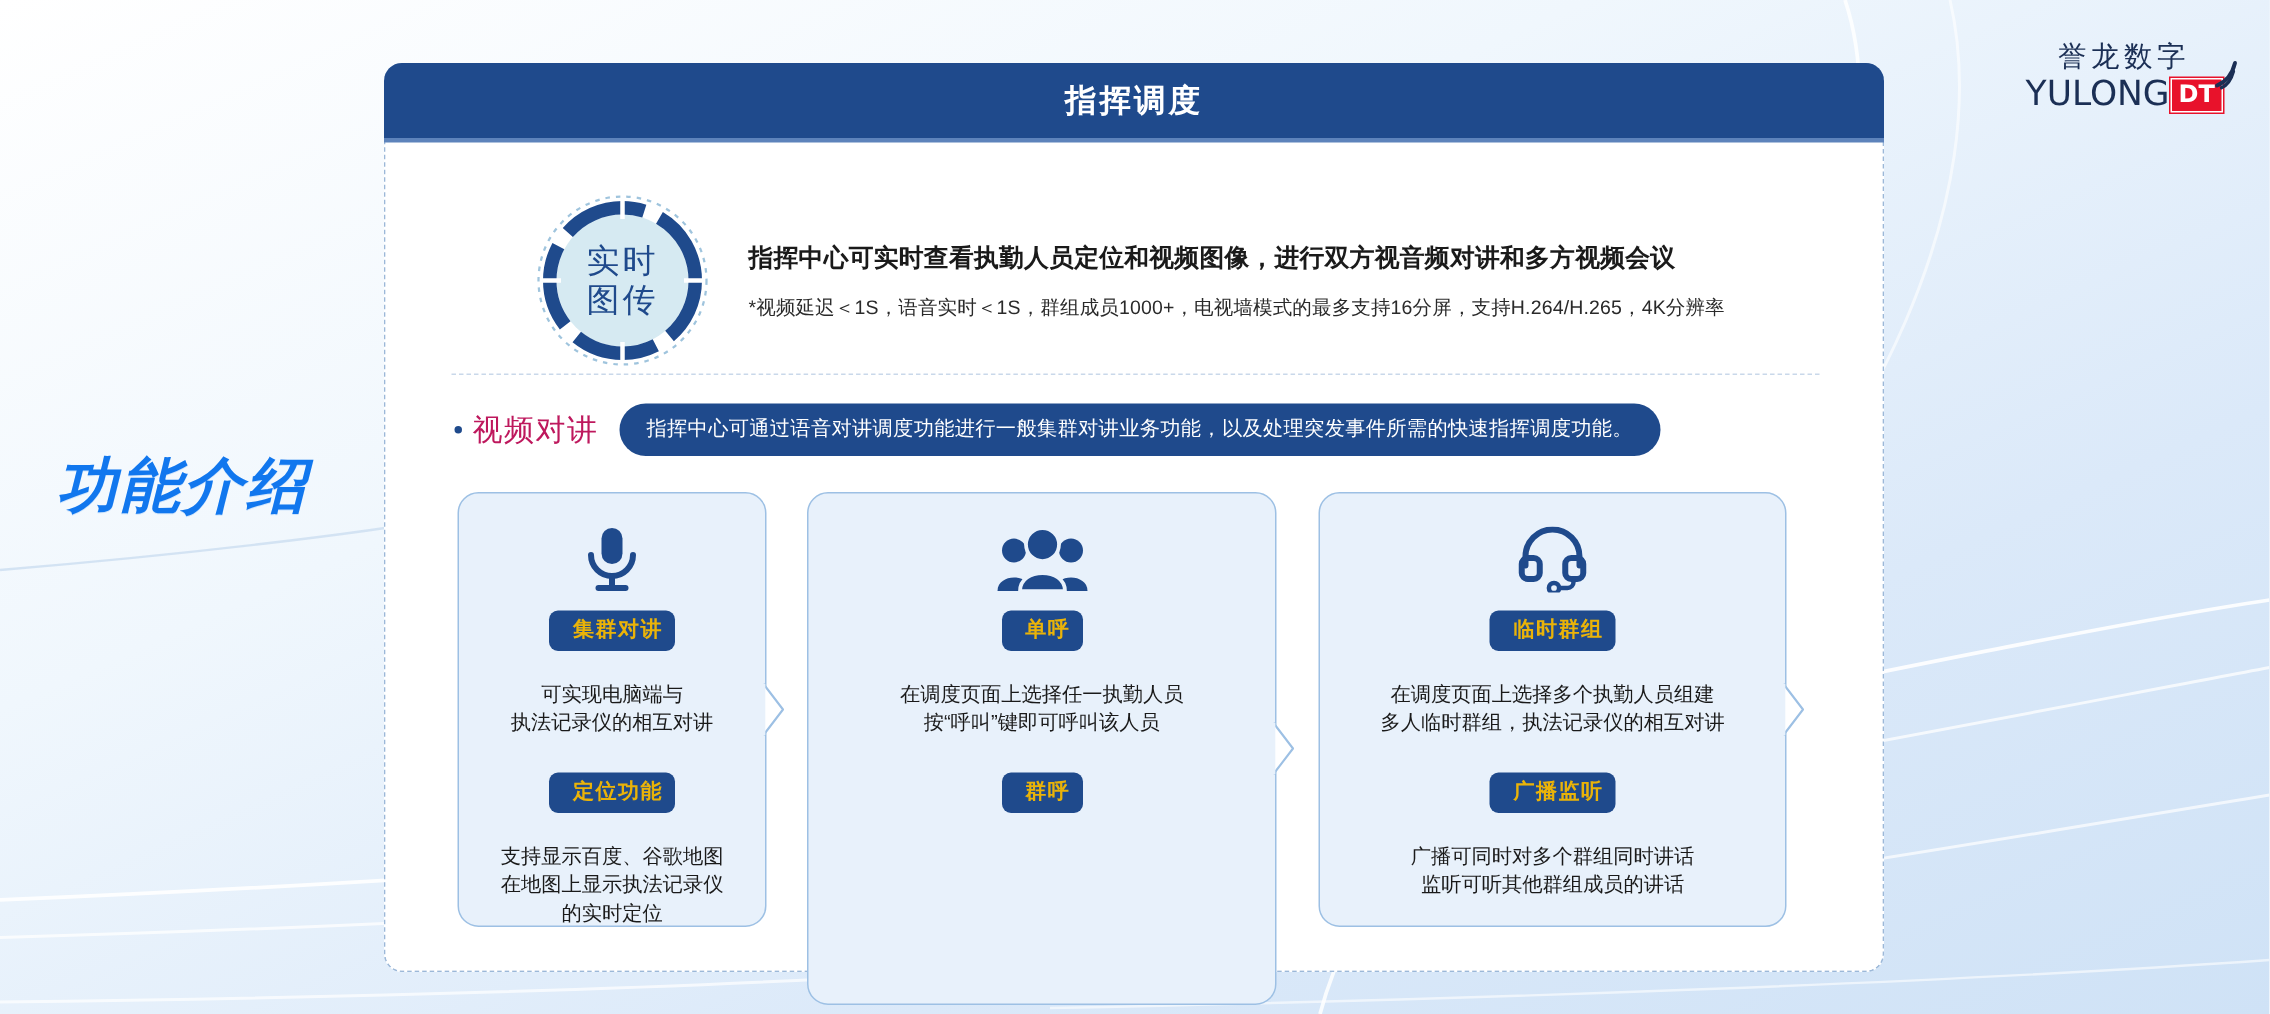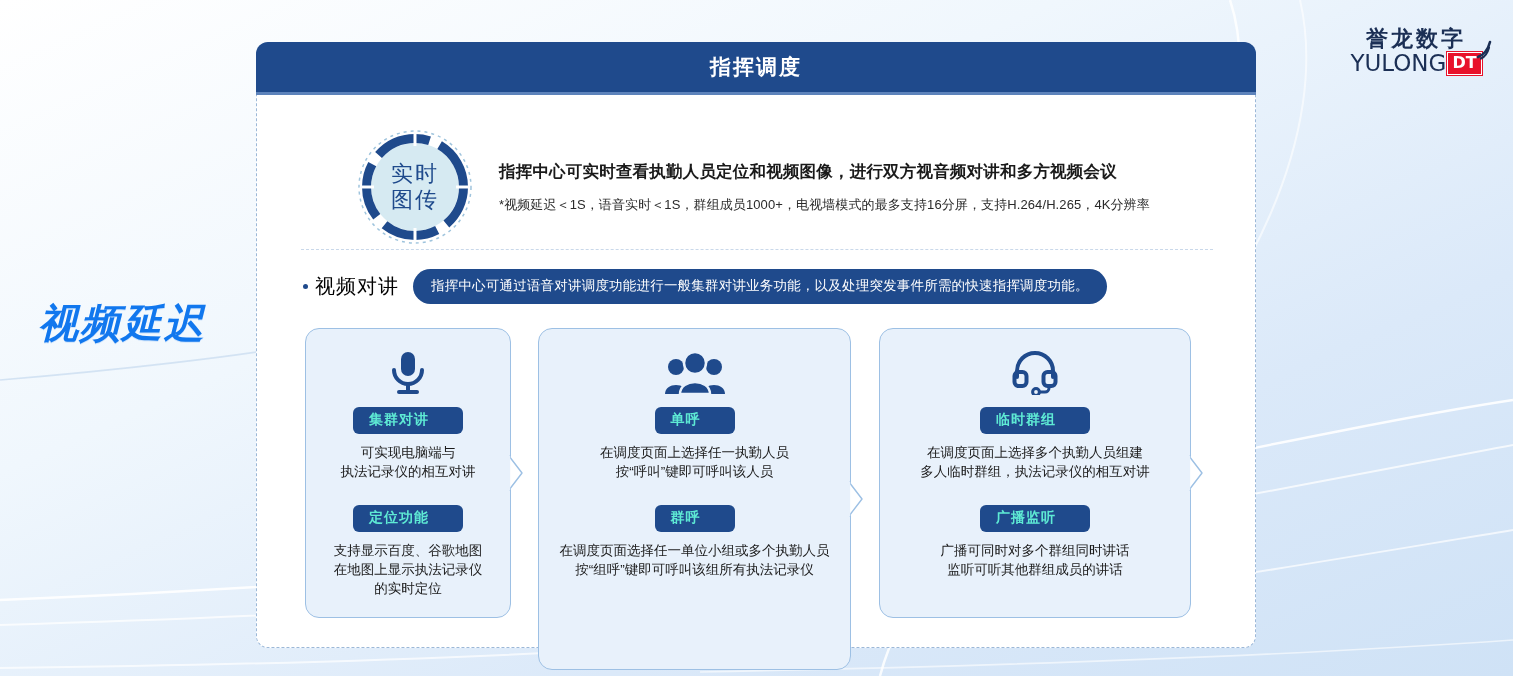--- a/index.html
+++ b/index.html
@@ -19,21 +19,21 @@
   .section-title{
     position:absolute;left:38px;top:296px;
     font-size:40px;font-weight:bold;font-style:italic;
     color:#1177ee;letter-spacing:2px;
     font-family:"Liberation Sans","DejaVu Sans",sans-serif;
     text-shadow:0 1px 0 #cfe4fb;
   }
 
   
   .logo{position:absolute;right:22px;top:28px;width:150px;height:52px;}
-  .logo-cn{font-size:22px;font-weight:bold;color:#1b2f55;letter-spacing:3px;
+  .logo-cn{font-size:19px;font-weight:normal;color:#1b2f55;letter-spacing:3px;
     text-align:center;line-height:22px;}
   .logo-row{display:flex;align-items:center;justify-content:center;margin-top:1px;}
   .logo-en{font-size:23px;font-weight:normal;color:#1b2f55;letter-spacing:0px;
     font-family:"DejaVu Sans",sans-serif;line-height:24px;}
   .logo-dt{background:#e8122b;color:#ffffff;font-size:16px;font-weight:bold;
     padding:1px 4px 2px 4px;margin-left:1px;line-height:18px;
     border:1px solid #ffffff;box-shadow:0 0 0 1px #e8122b;
     font-family:"DejaVu Sans",sans-serif;}
   .logo-wave{position:absolute;right:-2px;top:12px;}
 
@@ -64,43 +64,43 @@
   .intro-texts{margin-left:26px;}
   .intro-main{font-size:16.5px;font-weight:bold;color:#1a1a1a;letter-spacing:0.2px;}
   .intro-sub{font-size:13px;color:#2a2a2a;margin-top:13px;letter-spacing:0.1px;}
 
   .divider{position:absolute;left:44px;top:206px;width:912px;height:0;
     border-top:1px dashed #c9d8ea;}
 
   
   .row-label-wrap{position:absolute;left:46px;top:226px;display:flex;align-items:center;}
   .dot{width:5px;height:5px;border-radius:50%;background:#1f4a8c;margin-right:7px;}
-  .row-label{font-size:20px;color:#000000;font-weight:500;letter-spacing:1px;}
+  .row-label{font-size:20px;color:#be185d;font-weight:500;letter-spacing:1px;}
   .pill{
     margin-left:14px;background:#1f4a8c;color:#ffffff;border-radius:18px;
     font-size:13.5px;padding:8px 18px 9px 18px;letter-spacing:0.2px;white-space:nowrap;
   }
 
   
   .cards{position:absolute;left:48px;top:285px;display:flex;align-items:flex-start;}
   .card{
     position:relative;background:#e8f1fb;border:1px solid #9dc0e4;
     border-radius:14px;box-sizing:border-box;
     padding:20px 12px 16px 12px;text-align:center;
   }
   .card-1{width:206px;height:290px;}
   .card-2{width:313px;height:342px;margin-left:27px;}
   .card-3{width:312px;height:290px;margin-left:28px;}
   .card-icon{height:48px;display:flex;align-items:center;justify-content:center;}
   .tag{
-    display:inline-block;background:#1f4a8c;color:#5eead4;border-radius:6px;
-    font-size:14px;font-weight:bold;padding:4px 34px 5px 16px;letter-spacing:1px;
+    display:inline-block;background:#1f4a8c;color:#eab308;border-radius:6px;
+    font-size:14px;font-weight:bold;padding:4px 8px 5px 16px;letter-spacing:1px;
     margin-top:10px;
   }
-  .card-text{font-size:13.5px;color:#1a1a1a;line-height:19px;margin-top:9px;}
+  .card-text{font-size:13.5px;color:#1a1a1a;line-height:19px;margin-top:19px;}
   .card-gap{height:14px;}
   .arrow-notch{position:absolute;right:-14px;top:50%;margin-top:-18px;}
 </style>
 </head>
 <body>
 
 <div class="stage">
 
   <svg class="bg-svg" viewBox="0 0 1513 676">
     <defs>
@@ -114,21 +114,21 @@
     <rect x="0" y="0" width="1513" height="676" fill="url(#bgGrad)"></rect>
     <path d="M1230,0 C1270,120 1180,300 1060,420 C960,520 900,600 880,676" fill="none" stroke="#ffffff" stroke-width="2.5" opacity="0.85"></path>
     <path d="M1300,0 C1330,130 1250,300 1120,430" fill="none" stroke="#ffffff" stroke-width="2" opacity="0.6"></path>
     <path d="M1513,400 C1380,420 1150,470 900,520 C680,560 350,585 0,600" fill="none" stroke="#ffffff" stroke-width="2.5" opacity="0.9"></path>
     <path d="M1513,445 C1380,470 1150,515 900,558 C680,595 350,615 0,625" fill="none" stroke="#ffffff" stroke-width="2" opacity="0.75"></path>
     <path d="M1513,530 C1330,560 1100,600 850,630 C640,654 330,664 0,668" fill="none" stroke="#ffffff" stroke-width="2" opacity="0.7"></path>
     <path d="M1513,640 C1300,655 1000,666 700,672" fill="none" stroke="#ffffff" stroke-width="1.6" opacity="0.6"></path>
     <path d="M0,380 C120,370 240,356 300,345" fill="none" stroke="#cfe0f2" stroke-width="1.6" opacity="0.9"></path>
   </svg>
 
-  <div class="section-title">视频延迟</div>
+  <div class="section-title">功能介绍</div>
 
   <div class="logo">
     <div class="logo-cn">誉龙数字</div>
     <div class="logo-row">
       <span class="logo-en">YULONG</span>
       <span class="logo-dt">DT</span>
       <svg class="logo-wave" width="18" height="20" viewBox="0 0 18 20">
         <path d="M3,17 C8,15 13,10 15,2" stroke="#1b2f55" stroke-width="2.6" fill="none" stroke-linecap="round"></path>
         <path d="M2,19 C6,18 10,14 12,8" stroke="#1b2f55" stroke-width="2.2" fill="none" stroke-linecap="round" opacity="0"></path>
         <path d="M6,18.5 C9.5,17 12.5,13 14,7.5" stroke="#1b2f55" stroke-width="2.2" fill="none" stroke-linecap="round"></path>
@@ -210,22 +210,20 @@
             <path d="M39,43 C39,31 61,31 61,43 Z" fill="#1f4a8c"></path>
             <circle cx="31" cy="12" r="11" fill="#1f4a8c" stroke="#e8f1fb" stroke-width="2.5"></circle>
             <path d="M16,43 C16,27 46,27 46,43 Z" fill="#1f4a8c" stroke="#e8f1fb" stroke-width="2.5"></path>
           </svg>
         </div>
         <span class="tag">单呼</span>
         <div class="card-text" style="white-space:pre-line">在调度页面上选择任一执勤人员
 按“呼叫”键即可呼叫该人员</div>
         <div class="card-gap"></div>
         <span class="tag">群呼</span>
-        <div class="card-text" style="white-space:pre-line">在调度页面选择任一单位小组或多个执勤人员
-按“组呼”键即可呼叫该组所有执法记录仪</div>
         <svg class="arrow-notch" width="16" height="36" viewBox="0 0 16 36">
           <path d="M1,1 L14,18 L1,35" fill="#ffffff" stroke="#9dc0e4" stroke-width="1.4" stroke-linejoin="round"></path>
           <line x1="1" y1="1" x2="1" y2="35" stroke="#e8f1fb" stroke-width="2.4"></line>
         </svg>
       </div>
 
       <div class="card card-3">
         <div class="card-icon">
           <svg width="46" height="44" viewBox="0 0 46 44">
             <path d="M5,26 L5,20 a18,18 0 0 1 36,0 L41,26" fill="none" stroke="#1f4a8c" stroke-width="4" stroke-linecap="round"></path>

